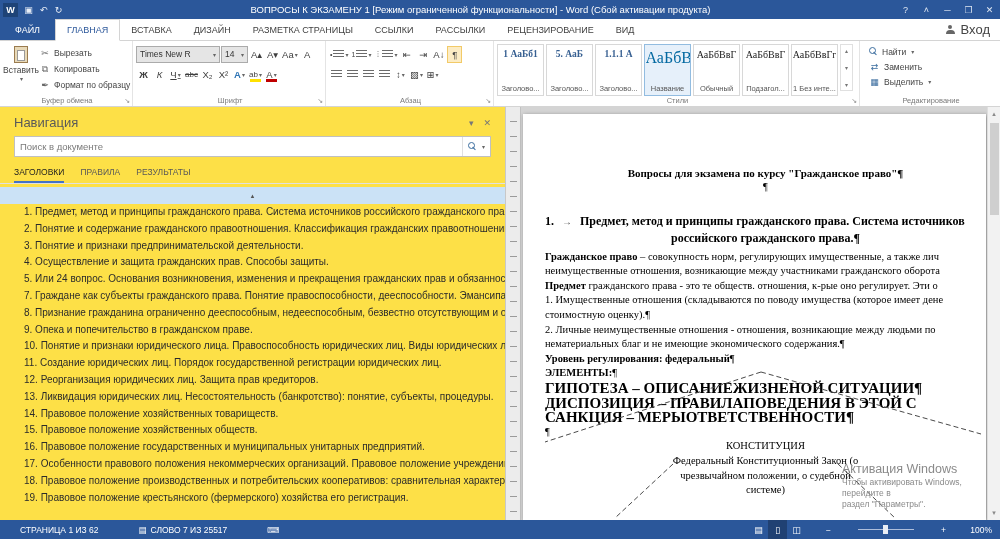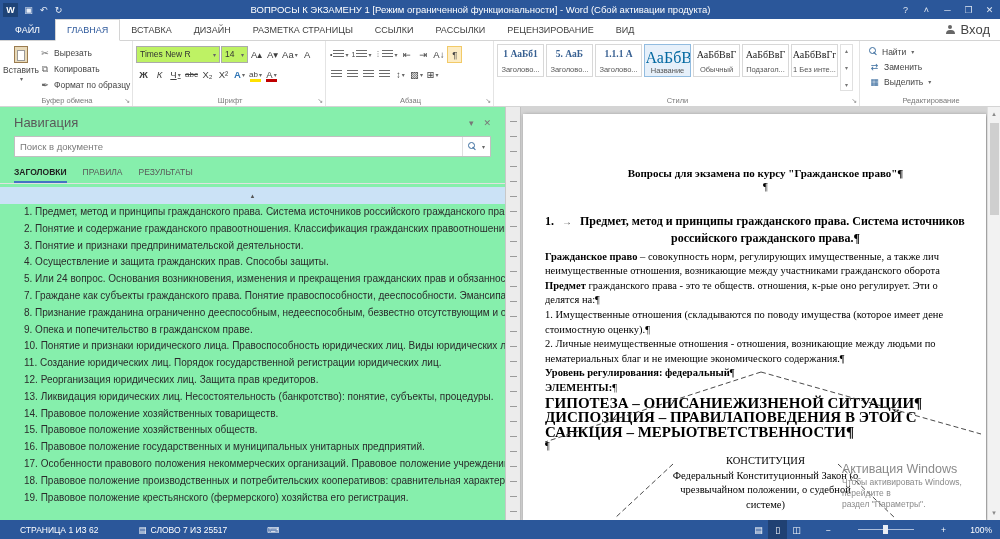--- a/index.html
+++ b/index.html
@@ -31,55 +31,55 @@
   .g-clip{width:133px}.g-font{width:193px}.g-par{width:168px}.g-sty{width:366px}.g-edit{flex:1}
   .cliprow{display:flex;height:100%}
   .paste{width:40px;display:flex;flex-direction:column;align-items:center;font-size:8.5px;color:#444;padding-top:2px}
   .clipicon{width:14px;height:17px;border:1px solid #9a7b4f;background:#e8d9b8;position:relative;margin-bottom:2px}
   .clipicon span{position:absolute;left:2px;top:3px;width:8px;height:11px;background:#fff;border:1px solid #999;display:block}
   .clipcol{display:flex;flex-direction:column;justify-content:flex-start;padding-top:1px}
   .sbtn{display:flex;align-items:center;gap:3px;height:16px;font-size:8.5px;color:#444;white-space:nowrap}
   .ic{width:12px;text-align:center;font-size:9px;color:#666}
   .dd{font-size:6px;color:#666;margin-left:1px}
   .frow{display:flex;align-items:center;gap:1px;height:20px}
-  .combo{border:1px solid #ababab;background:#bef264;height:17px;display:flex;align-items:center;justify-content:space-between;font-size:8.5px;padding:0 3px;color:#333;white-space:nowrap;overflow:hidden}
+  .combo{border:1px solid #ababab;background:#e5e5e5;height:17px;display:flex;align-items:center;justify-content:space-between;font-size:8.5px;padding:0 3px;color:#333;white-space:nowrap;overflow:hidden}
   .family{width:84px}.sizebox{width:27px}
   .tbtn{min-width:15px;height:17px;display:flex;align-items:flex-end;justify-content:center;font-size:9.5px;color:#3f3f3f;padding:0 1px;position:relative;white-space:nowrap;align-items:center}
   .tbtn.b{font-weight:bold}.tbtn.i{font-style:italic}.tbtn.u span{text-decoration:underline}.tbtn.st span{text-decoration:line-through;font-size:8px}
   .tbtn.on{background:#fcecc4;border:1px solid #f2ca68}
   .bar{position:absolute;left:2px;right:2px;bottom:1px;height:3px}
   .bar.yellow{background:#ffe100}.bar.red{background:#c00000}
   .lines{width:11px;height:9px;background:repeating-linear-gradient(to bottom,#6b6b6b 0 1px,transparent 1px 3px);display:inline-block}
   .pfx{font-size:7px;color:#444;margin-right:1px}
-  .cards{display:flex;gap:2px;align-items:stretch;height:33px}
+  .cards{display:flex;gap:2px;align-items:stretch;height:52px}
   .card{width:47px;border:1px solid #d8d8d8;background:#fff;display:flex;flex-direction:column;align-items:center;justify-content:space-between;padding:4px 1px 2px;overflow:hidden}
   .card .prev{font-size:10px;white-space:nowrap;overflow:hidden;max-width:44px;font-family:"Liberation Serif",serif}
   .card .nm{font-size:7.5px;color:#555;white-space:nowrap;overflow:hidden;max-width:44px}
   .card.selected{border-color:#92bce0;background:#e6f0fa}
   .cards .card:nth-child(-n+3) .prev{color:#365f91;font-weight:bold;font-size:9.5px}
   .cards .card:nth-child(4) .prev{font-size:16px;color:#0369a1;font-weight:normal}
   .stylescroll{width:13px;border:1px solid #e0e0e0;margin-left:2px;display:flex;flex-direction:column;justify-content:space-between;align-items:center;font-size:6px;color:#777;padding:2px 0;height:47px}
   .erow{display:flex;align-items:center;gap:4px;height:15px;font-size:8.5px;color:#444;padding-left:6px;white-space:nowrap}
   .eic{width:11px;text-align:center;font-size:9px;color:#3c6e9f}
   .mag{width:9px;height:9px;position:relative;display:inline-block}
   .mag::before{content:'';position:absolute;width:5px;height:5px;border:1px solid #3c6e9f;border-radius:50%;left:0;top:0}
   .mag::after{content:'';position:absolute;width:4px;height:1px;background:#3c6e9f;transform:rotate(45deg);left:4px;top:6px}
   
   .main{display:flex;height:413px}
-  .navpane{width:506px;min-width:506px;background:#86efac;border-right:1px solid #c8c8c8;display:flex;flex-direction:column;overflow:hidden}
+  .navpane{width:506px;min-width:506px;background:#fde047;border-right:1px solid #c8c8c8;display:flex;flex-direction:column;overflow:hidden}
   .nav-head{display:flex;align-items:center;padding:8px 14px 6px;color:#595959;font-size:13px}
   .nav-head .sp{flex:1}
   .nav-hbtn{color:#777;font-size:9px;margin-left:10px}
   .nav-search{margin:0 14px;height:21px;border:1px solid #c0c0c0;display:flex;align-items:center;background:#fff}
   .nav-search input{flex:1;border:none;outline:none;font-size:9.5px;padding:0 5px;color:#333;font-family:inherit;background:transparent}
   .nav-search input::placeholder{color:#7a7a7a}
   .searchbtns{display:flex;align-items:center;gap:4px;padding:0 5px;border-left:1px solid #e0e0e0;height:100%}
   .nav-tabs{display:flex;gap:16px;padding:10px 14px 0;font-size:8.5px;color:#595959;border-bottom:1px solid #e1e1e1}
   .ntab{padding-bottom:4px;white-space:nowrap}
-  .ntab.active{color:#1f1f1f;font-weight:bold;border-bottom:2px solid #4472c4}
+  .ntab.active{color:#1f1f1f;font-weight:normal;border-bottom:2px solid #4472c4}
   .nav-list{flex:1;overflow:hidden;padding-top:3px}
   .nav-sel{height:17px;background:#cbe2f6;display:flex;align-items:center;justify-content:center;color:#555;font-size:6px}
   .nav-item{height:16.8px;line-height:16.8px;padding-left:24px;font-size:10px;color:#2b2b2b;white-space:nowrap;overflow:hidden}
   
   .docarea{flex:1;position:relative;background:#d4d4d4;overflow:hidden}
   .vruler{position:absolute;left:0;top:0;bottom:0;width:15px;background:#ececec;border-right:1px solid #c2c2c2;
           background-image:repeating-linear-gradient(to bottom,transparent 0 14px,#9a9a9a 14px 15px);background-size:7px 100%;background-position:4px 0;background-repeat:no-repeat}
   .page{position:absolute;left:17px;top:7px;width:463px;height:406px;background:#fff;box-shadow:1px 1px 4px rgba(0,0,0,.4);
         font-family:"Liberation Serif","DejaVu Serif",serif;color:#000;overflow:hidden;padding:52px 0 0 22px}
   .doc-title{text-align:center;font-weight:bold;font-size:11px;line-height:14px;white-space:nowrap}
@@ -390,21 +390,20 @@
       <div class="doc-title">Вопросы для экзамена по курсу "Гражданское право"¶</div>
       <div class="doc-line c">¶</div>
       <div class="doc-h first">
         <span>1.</span><span class="harrow">→</span><span>Предмет, метод и принципы гражданского права. Система источников</span>
       </div>
       <div class="doc-h c">российского гражданского права.¶</div>
       <div style="margin-top:4px">
           <div class="doc-line"><b>Гражданское право</b><span> – совокупность норм, регулирующих имущественные, а также лич</span></div>
           <div class="doc-line"><b></b><span>неимущественные отношения, возникающие между участниками гражданского оборота</span></div>
           <div class="doc-line"><b>Предмет</b><span> гражданского права - это те обществ. отношения, к-рые оно регулирует. Эти о</span></div>
-          <div class="doc-line"><b></b><span>делятся на:¶</span></div>
           <div class="doc-line"><b></b><span>1. Имущественные отношения (складываются по поводу имущества (которое имеет дене</span></div>
           <div class="doc-line"><b></b><span>стоимостную оценку).¶</span></div>
           <div class="doc-line"><b></b><span>2. Личные неимущественные отношения - отношения, возникающие между людьми по</span></div>
           <div class="doc-line"><b></b><span>нематериальных благ и не имеющие экономического содержания.¶</span></div>
           <div class="doc-line"><b>Уровень регулирования: федеральный</b><span>¶</span></div>
           <div class="doc-line"><b>ЭЛЕМЕНТЫ:</b><span>¶</span></div>
         </div>
       <div>
           <div class="erow2">
             <span>ГИПОТЕЗА – ОПИСАНИЕ</span>

